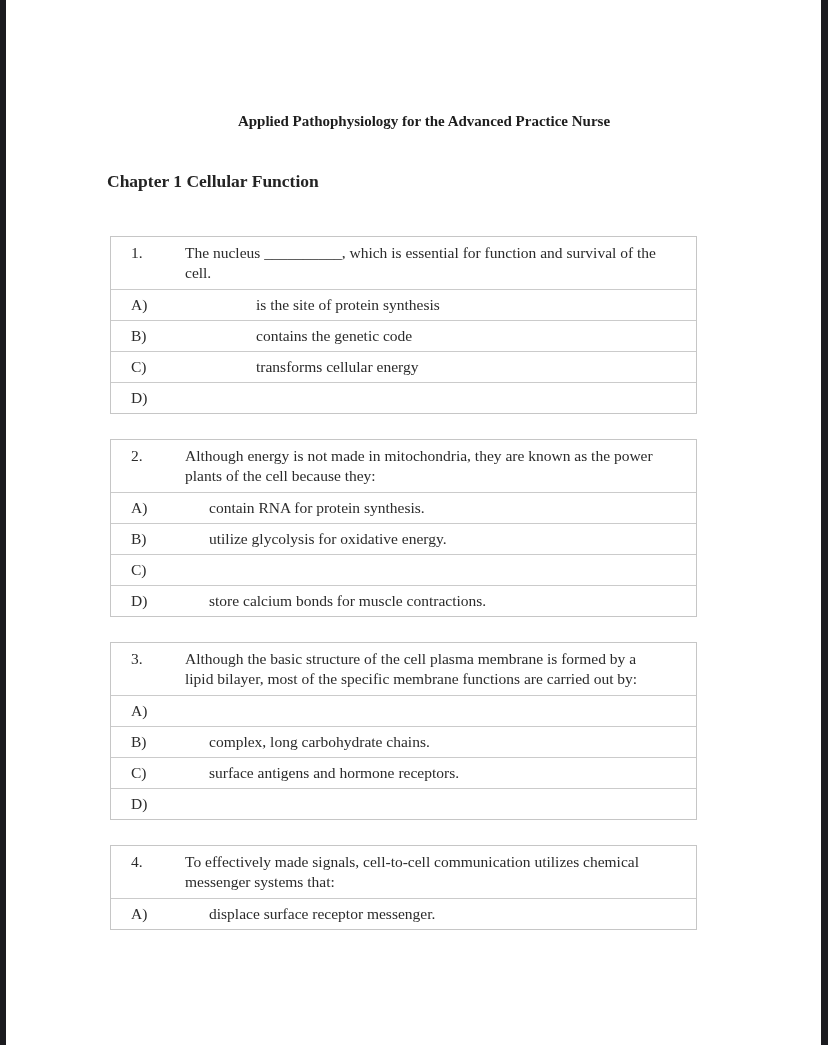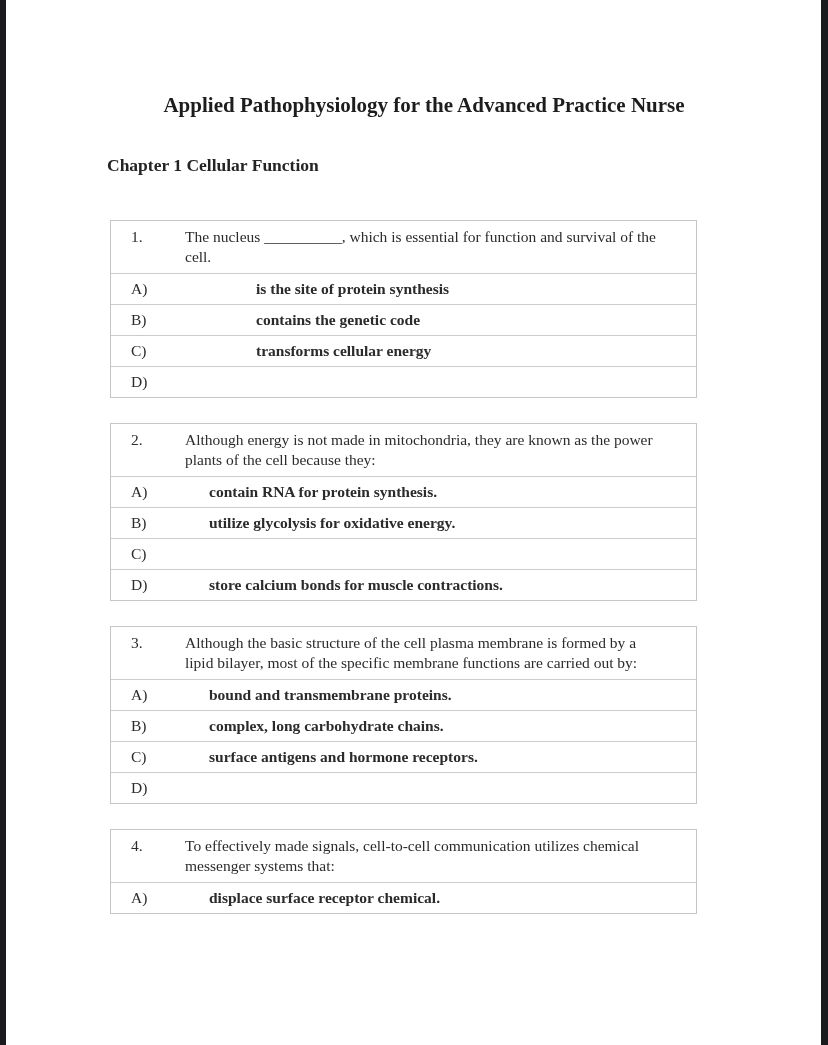--- a/index.html
+++ b/index.html
@@ -15,25 +15,25 @@
   .edge-strip {
     position: absolute;
     top: 0;
     bottom: 0;
     background: #1b1b1f;
   }
   .edge-left  { left: 0;  width: 6px; }
   .edge-right { right: 0; width: 7px; }
 
   .doc-title {
-    margin: 0;
+    margin: 16px;
     padding-top: 88px;
     text-align: center;
     font-weight: bold;
-    font-size: 21px;
+    font-size: 15px;
     line-height: 34px;
     color: #1d1d1d;
     padding-left: 20px;
   }
   .chapter-heading {
     margin: 32px 0 0 107px;
     font-size: 17.5px;
     line-height: 22px;
     font-weight: bold;
     color: #242424;
@@ -60,21 +60,21 @@
   }
   .qtext { flex: 1; padding-right: 30px; font-family: Liberation Serif, serif; }
 
   .orow { padding: 5px 0; }
   .oletter {
     flex: 0 0 98px;
     box-sizing: border-box;
     padding-left: 20px;
   }
   .qtable.indent-wide .oletter { flex-basis: 145px; }
-  .otext { flex: 1; padding-right: 10px; font-weight: bold; }
+  .otext { flex: 1; padding-right: 10px; }
 </style>
 </head>
 <body>
 
 <div class="edge-strip edge-left"></div>
 <div class="edge-strip edge-right"></div>
 
 <div class="doc-title">
   <div>Applied Pathophysiology for the Advanced Practice Nurse</div>
 </div>
@@ -127,21 +127,20 @@
     </div>
   </div>
 
   <div class="qtable">
     <div class="row qrow">
       <div class="qnum">3.</div>
       <div class="qtext">Although the basic structure of the cell plasma membrane is formed by a lipid bilayer, most of the specific membrane functions are carried out by:</div>
     </div>
     <div class="row orow">
       <div class="oletter">A)</div>
-      <div class="otext">bound and transmembrane proteins.</div>
     </div>
     <div class="row orow">
       <div class="oletter">B)</div>
       <div class="otext">complex, long carbohydrate chains.</div>
     </div>
     <div class="row orow">
       <div class="oletter">C)</div>
       <div class="otext">surface antigens and hormone receptors.</div>
     </div>
     <div class="row orow">
@@ -149,17 +148,17 @@
     </div>
   </div>
 
   <div class="qtable">
     <div class="row qrow">
       <div class="qnum">4.</div>
       <div class="qtext">To effectively made signals, cell-to-cell communication utilizes chemical messenger systems that:</div>
     </div>
     <div class="row orow">
       <div class="oletter">A)</div>
-      <div class="otext">displace surface receptor chemical.</div>
+      <div class="otext">displace surface receptor messenger.</div>
     </div>
   </div>
 
 </div>
 
 </body></html>

